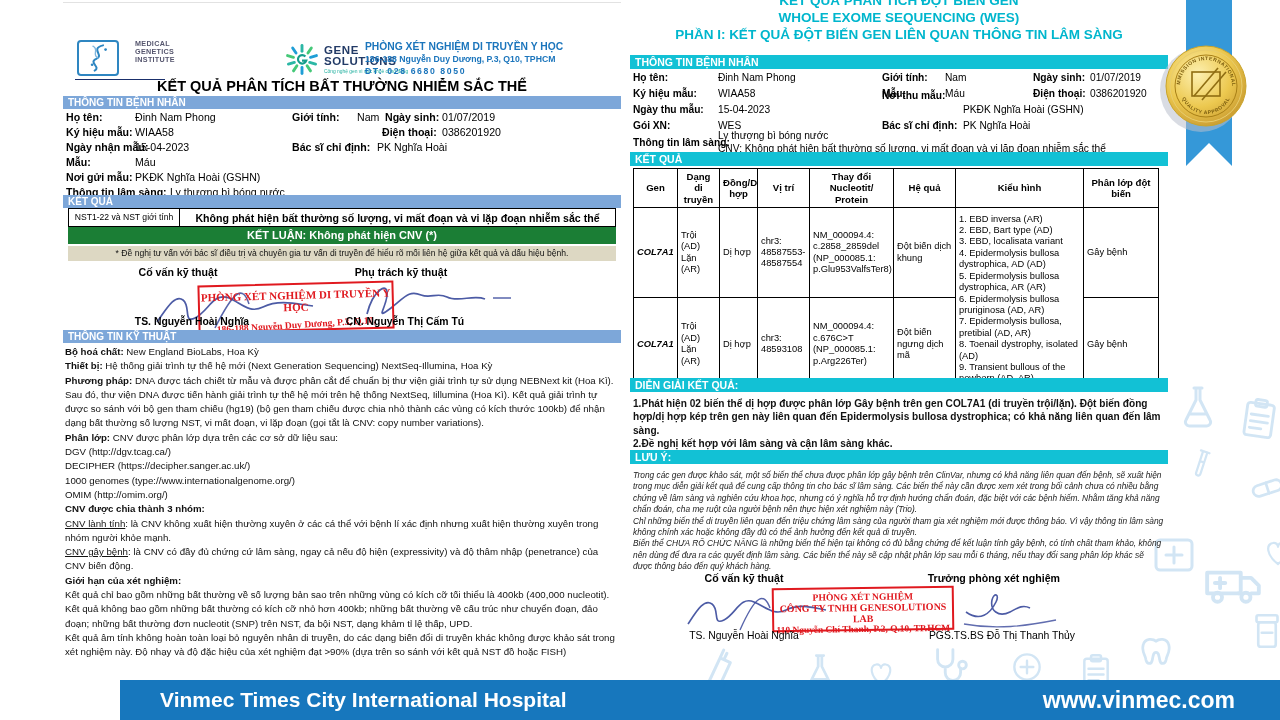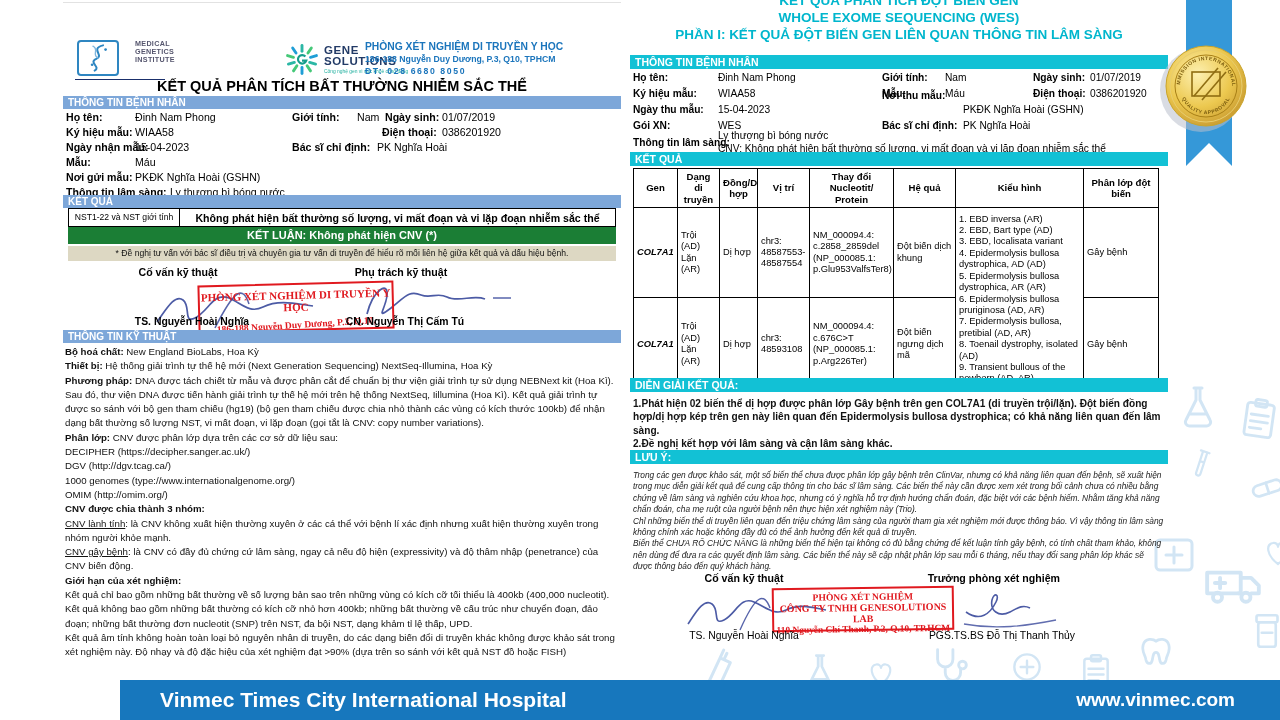--- a/index.html
+++ b/index.html
@@ -73,21 +73,21 @@
   #wes-table tr.r1 td { height:90px; }
   #wes-table tr.r2 td { height:93px; }
 
   #interp { position:absolute; left:3px; top:397px; width:532px; font-size:10.1px; font-weight:bold; line-height:13.4px; color:#111; }
   #notes  { position:absolute; left:3px; top:470px; width:532px; font-size:8.35px; font-style:italic; line-height:11.4px; color:#222; }
   #notes div { margin:0; }
 
   
   #footer-bar { position:absolute; left:120px; top:680px; width:1160px; height:40px; background:#1777bd; z-index:3; }
   #footer-bar .fl { position:absolute; left:40px; top:0; line-height:40px; color:#fff; font-weight:bold; font-size:21px; }
-  #footer-bar .fr { position:absolute; right:45px; top:0; line-height:40px; color:#fff; font-weight:bold; font-size:19px; }
+  #footer-bar .fr { position:absolute; right:45px; top:0; line-height:40px; color:#fff; font-weight:bold; font-size:23px; }
 
   #badge { position:absolute; left:1156px; top:0; z-index:4; }
 </style>
 </head>
 <body>
 
 <div class="canvas">
 
   <div id="watermarks">
       <div class="wm" style="left: 1174px; top: 382px; transform: rotate(0deg);"><svg width="48" height="48" viewBox="0 0 48 48" fill="none" stroke="#c3ddf1" stroke-width="3" stroke-linecap="round" stroke-linejoin="round">
@@ -258,22 +258,22 @@
     <div class="sig-name b" style="left:49px;  top:316px; width:160px;">TS. Nguyễn Hoài Nghĩa</div>
     <div class="sig-name b" style="left:262px; top:316px; width:160px;">CN. Nguyễn Thị Cấm Tú</div>
 
     <div class="bar blue" style="left:0; top:330px;">THÔNG TIN KỸ THUẬT</div>
 
     <div id="tech-lines">
         <div><span class="b">Bộ hoá chất:</span> New England BioLabs, Hoa Kỳ</div>
         <div><span class="b">Thiết bị:</span> Hệ thống giải trình tự thế hệ mới (Next Generation Sequencing) NextSeq-Illumina, Hoa Kỳ</div>
         <div><span class="b">Phương pháp:</span> DNA được tách chiết từ mẫu và được phân cắt để chuẩn bị thư viện giải trình tự sử dụng NEBNext kit (Hoa Kì). Sau đó, thư viện DNA được tiến hành giải trình tự thế hệ mới trên hệ thống NextSeq, Iillumina (Hoa Kì). Kết quả giải trình tự được so sánh với bộ gen tham chiếu (hg19) (bộ gen tham chiếu được chia nhỏ thành các vùng có kích thước 100kb) để nhận dạng bất thường số lượng NST, vi mất đoạn, vi lặp đoạn (gọi tắt là CNV: copy number variations).</div>
         <div><span class="b">Phân lớp:</span> CNV được phân lớp dựa trên các cơ sở dữ liệu sau:</div>
+        <div>DGV (http://dgv.tcag.ca/)</div>
         <div>DECIPHER (https://decipher.sanger.ac.uk/)</div>
-        <div>DGV (http://dgv.tcag.ca/)</div>
         <div>1000 genomes (type://www.internationalgenome.org/)</div>
         <div>OMIM (http://omim.org/)</div>
         <div class="bold">CNV được chia thành 3 nhóm:</div>
         <div><span class="u">CNV lành tính</span>: là CNV không xuất hiện thường xuyên ở các cá thể với bệnh lí xác định nhưng xuất hiện thường xuyên trong nhóm người khỏe mạnh.</div>
         <div><span class="u">CNV gây bệnh</span>: là CNV có đầy đủ chứng cứ lâm sàng, ngay cả nếu độ hiện (expressivity) và độ thâm nhập (penetrance) của CNV biến động.</div>
         <div class="bold">Giới hạn của xét nghiệm:</div>
         <div>Kết quả chỉ bao gồm những bất thường về số lượng bản sao trên những vùng có kích cỡ tối thiểu là 400kb (400,000 nucleotit). Kết quả không bao gồm những bất thường có kích cỡ nhỏ hơn 400kb; những bất thường về cấu trúc như chuyển đoạn, đảo đoạn;  những bất thường đơn nucleotit (SNP) trên NST, đa bội NST, dạng khảm tỉ lệ thấp, UPD.</div>
         <div>Kết quả âm tính không hoàn toàn loại bỏ nguyên nhân di truyền, do các dạng biến đổi di truyền khác không được khảo sát trong xét nghiệm này. Độ nhạy và độ đặc hiệu của xét nghiệm đạt &gt;90% (dựa trên so sánh với kết quả NST đồ hoặc FISH)</div>
       </div>
   </div>

